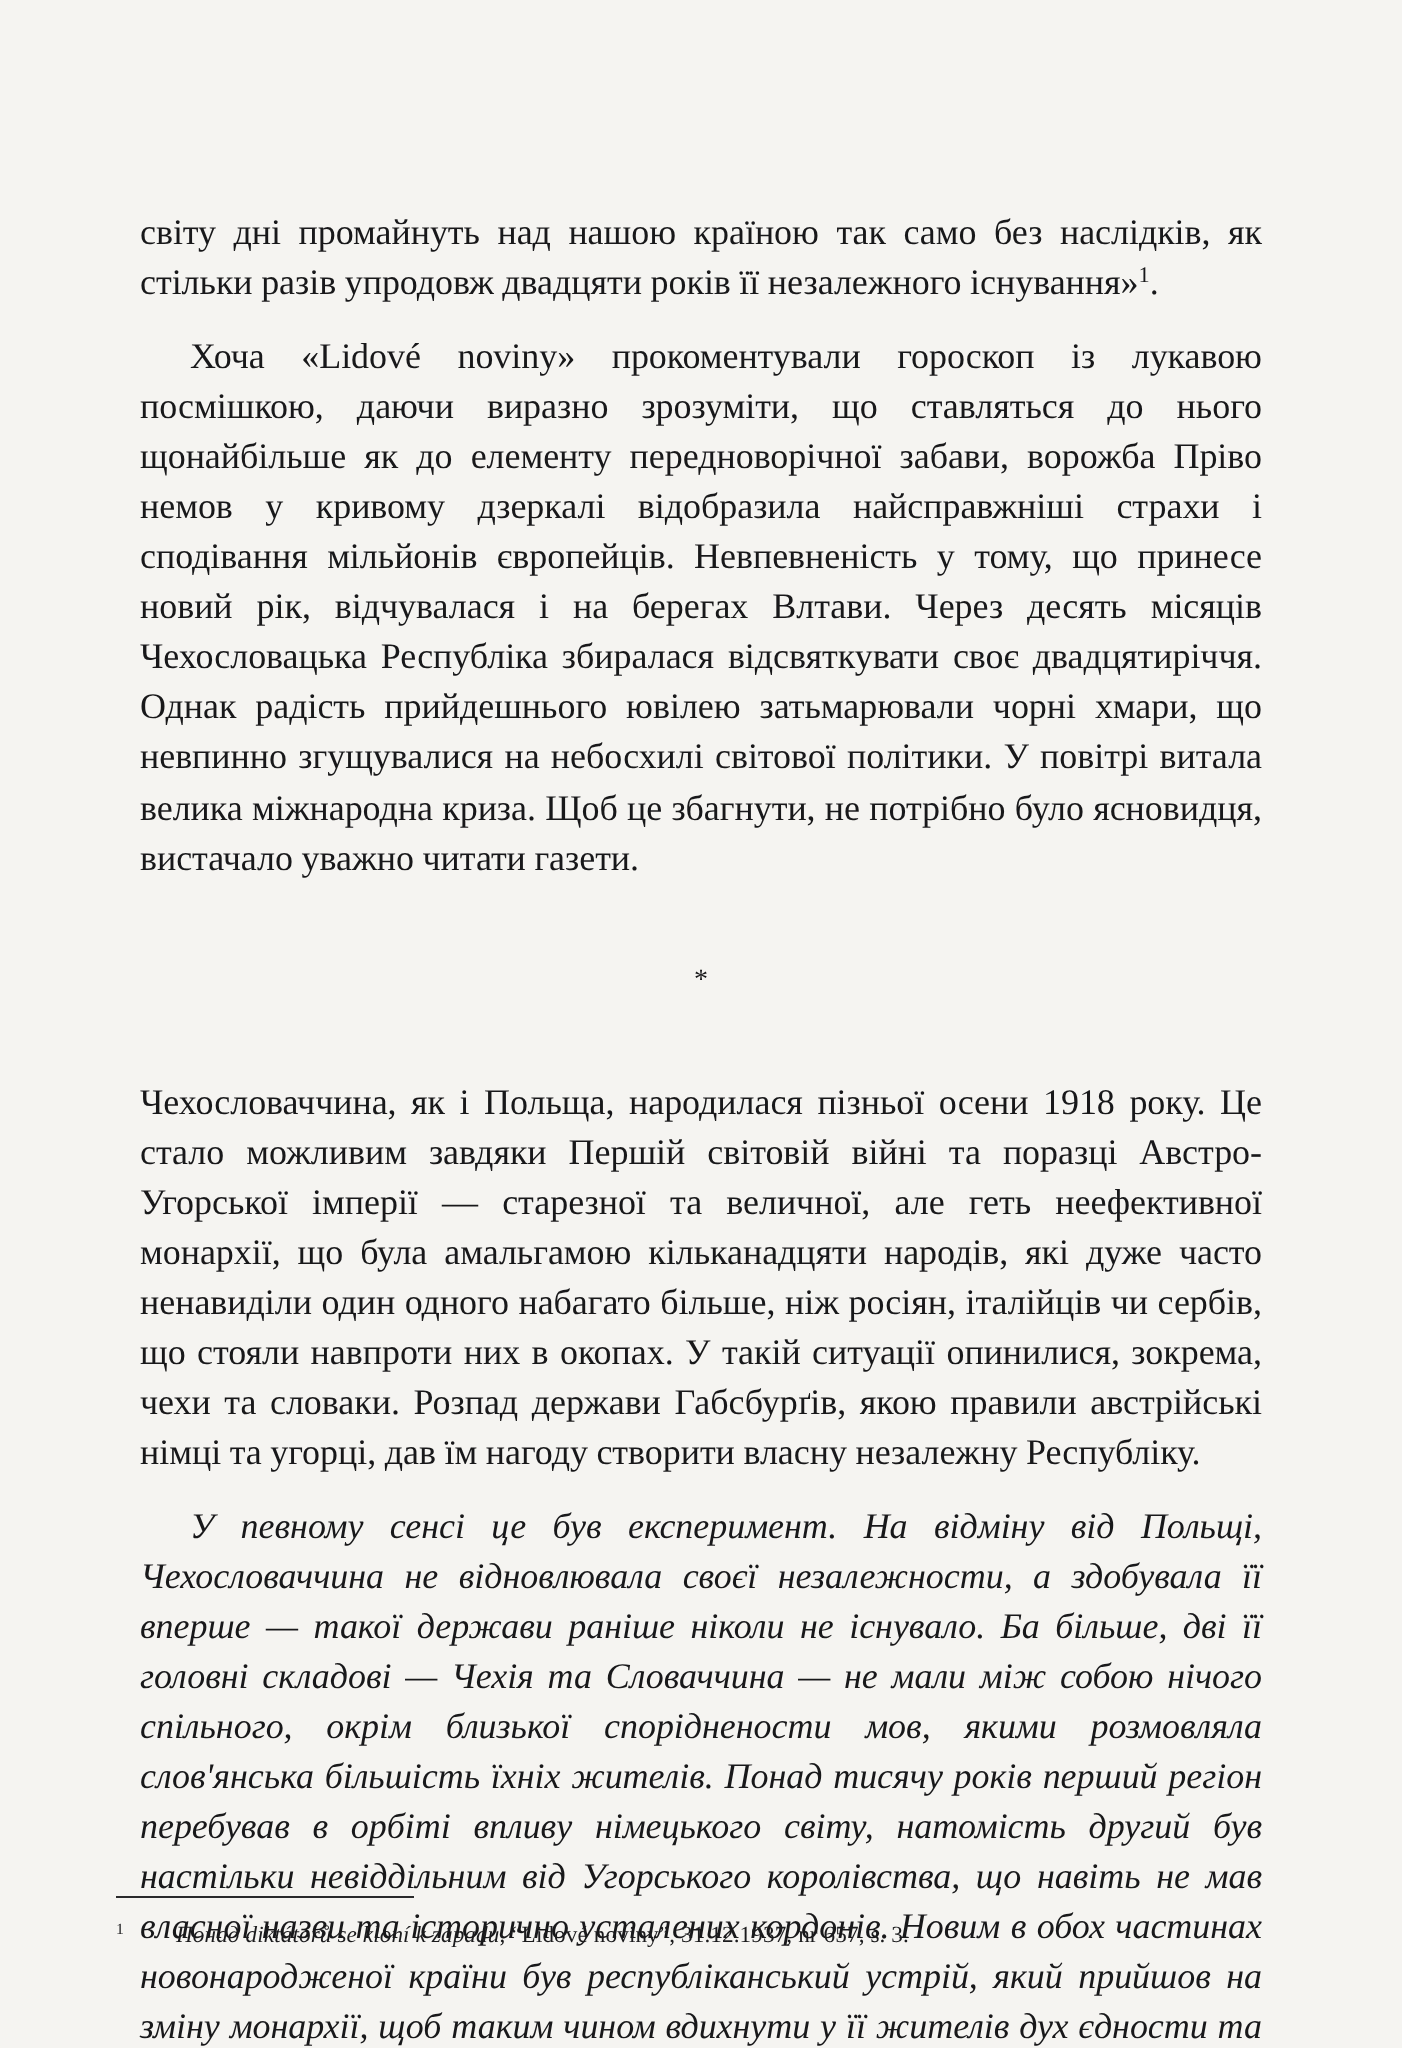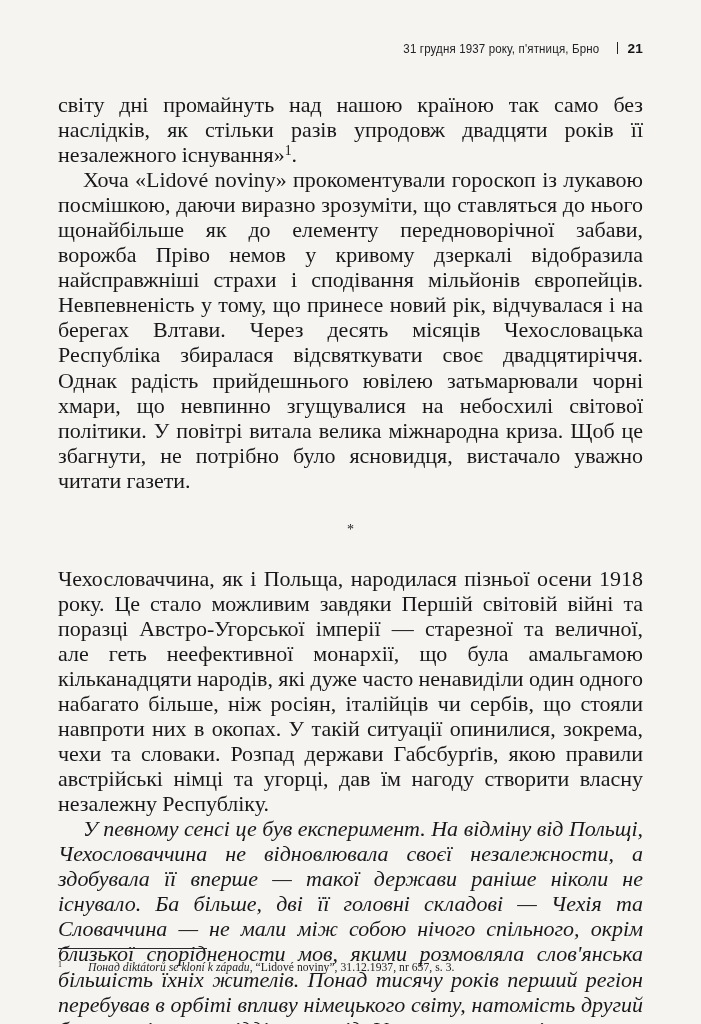--- a/index.html
+++ b/index.html
@@ -60,22 +60,22 @@
 
   
   .body-area {
     position: absolute;
     left: 58px;
     top: 92px;
     width: 585px;
   }
 
   p.para {
-    margin: 0;
-    font-size: 22px;
+    margin: 12px;
+    font-size: 18px;
     line-height: 25.05px;
     text-align: justify;
     text-justify: inter-word;
     hyphens: manual;
     word-spacing: -0.2px;
     letter-spacing: -0.02px;
   }
   p.para.indent {
     text-indent: 25px;
   }
@@ -138,25 +138,20 @@
   }
   .fn-text i {
     font-style: italic;
   }
 </style>
 </head>
 <body>
 
 <div class="page">
 
-  <div class="running-head">
-    <span class="rh-text">31 грудня 1937 року, п'ятниця, Брно</span>
-    <span class="rh-sep"></span>
-    <span class="rh-page">21</span>
-  </div>
 
   <div class="body-area">
 
     <p class="para noindent"><span>світу дні промайнуть над нашою країною так само без наслідків, як стільки разів упродовж двадцяти років її незалежного існування»</span><sup class="fn-ref">1</sup><span>.</span></p>
 
     <p class="para indent">Хоча «Lidové noviny» прокоментували гороскоп із лукавою посмішкою, даючи виразно зрозуміти, що ставляться до нього щонайбільше як до елементу передноворічної забави, ворожба Пріво немов у кривому дзеркалі відобразила найсправжніші страхи і сподівання мільйонів європейців. Невпевненість у тому, що принесе новий рік, відчувалася і на берегах Влтави. Через десять місяців Чехословацька Республіка збиралася відсвяткувати своє двадцятиріччя. Однак радість прийдешнього ювілею затьмарювали чорні хмари, що невпинно згущувалися на небосхилі світової політики. У повітрі витала велика міжнародна криза. Щоб це збагнути, не потрібно було ясновидця, вистачало уважно читати газети.</p>
 
     <div style="height:30px"></div>
     <div class="divider">*</div>
     <div style="height:29px"></div>

